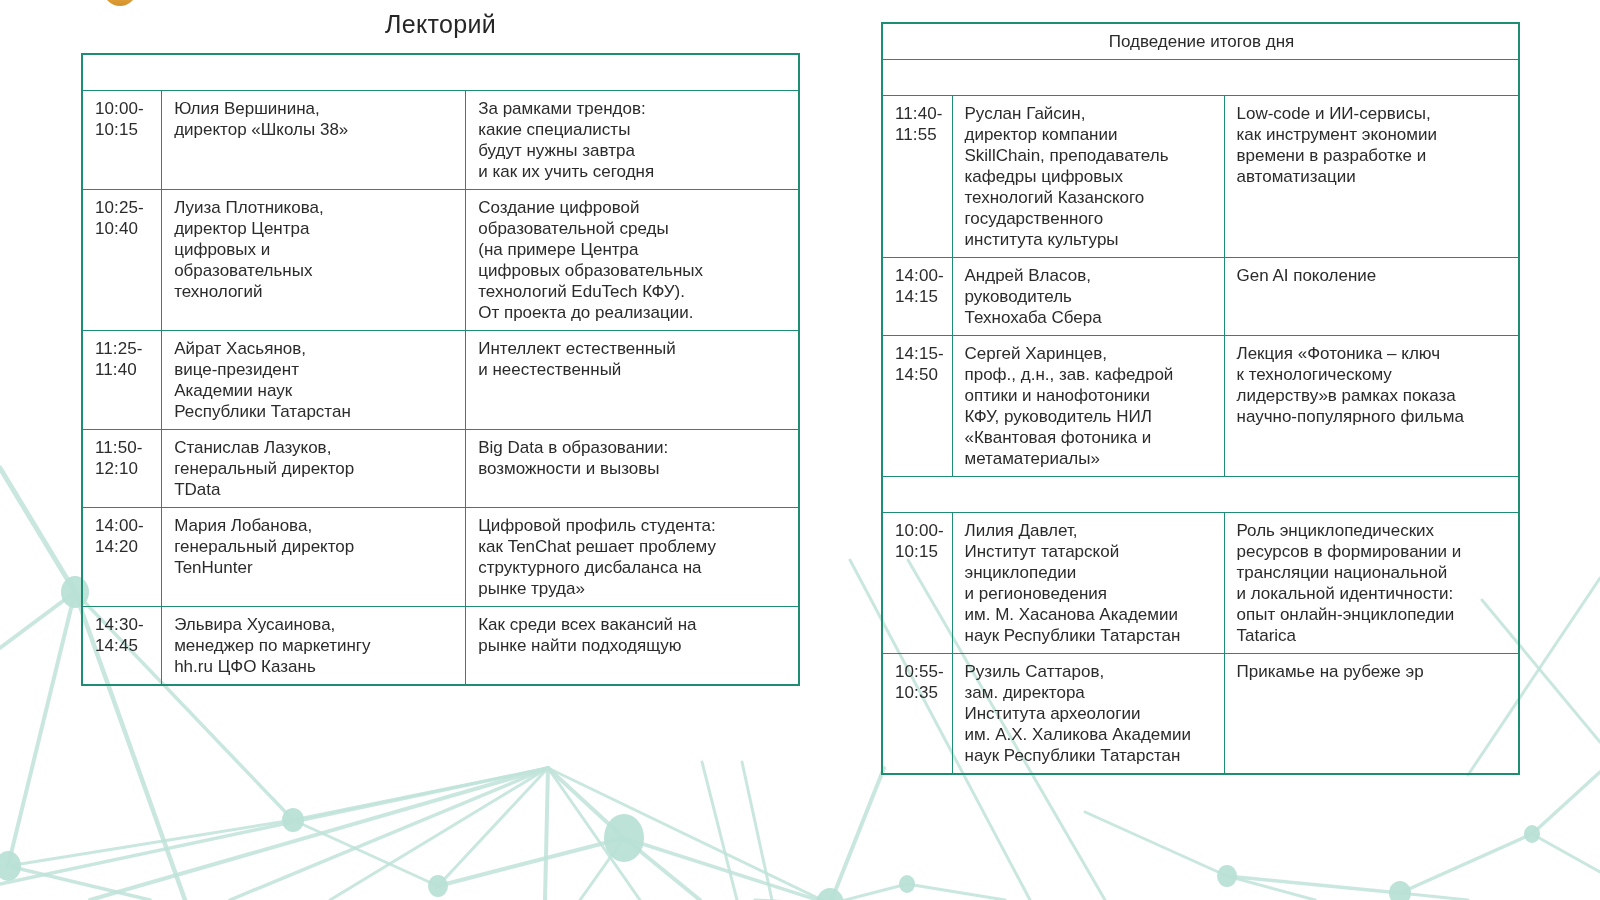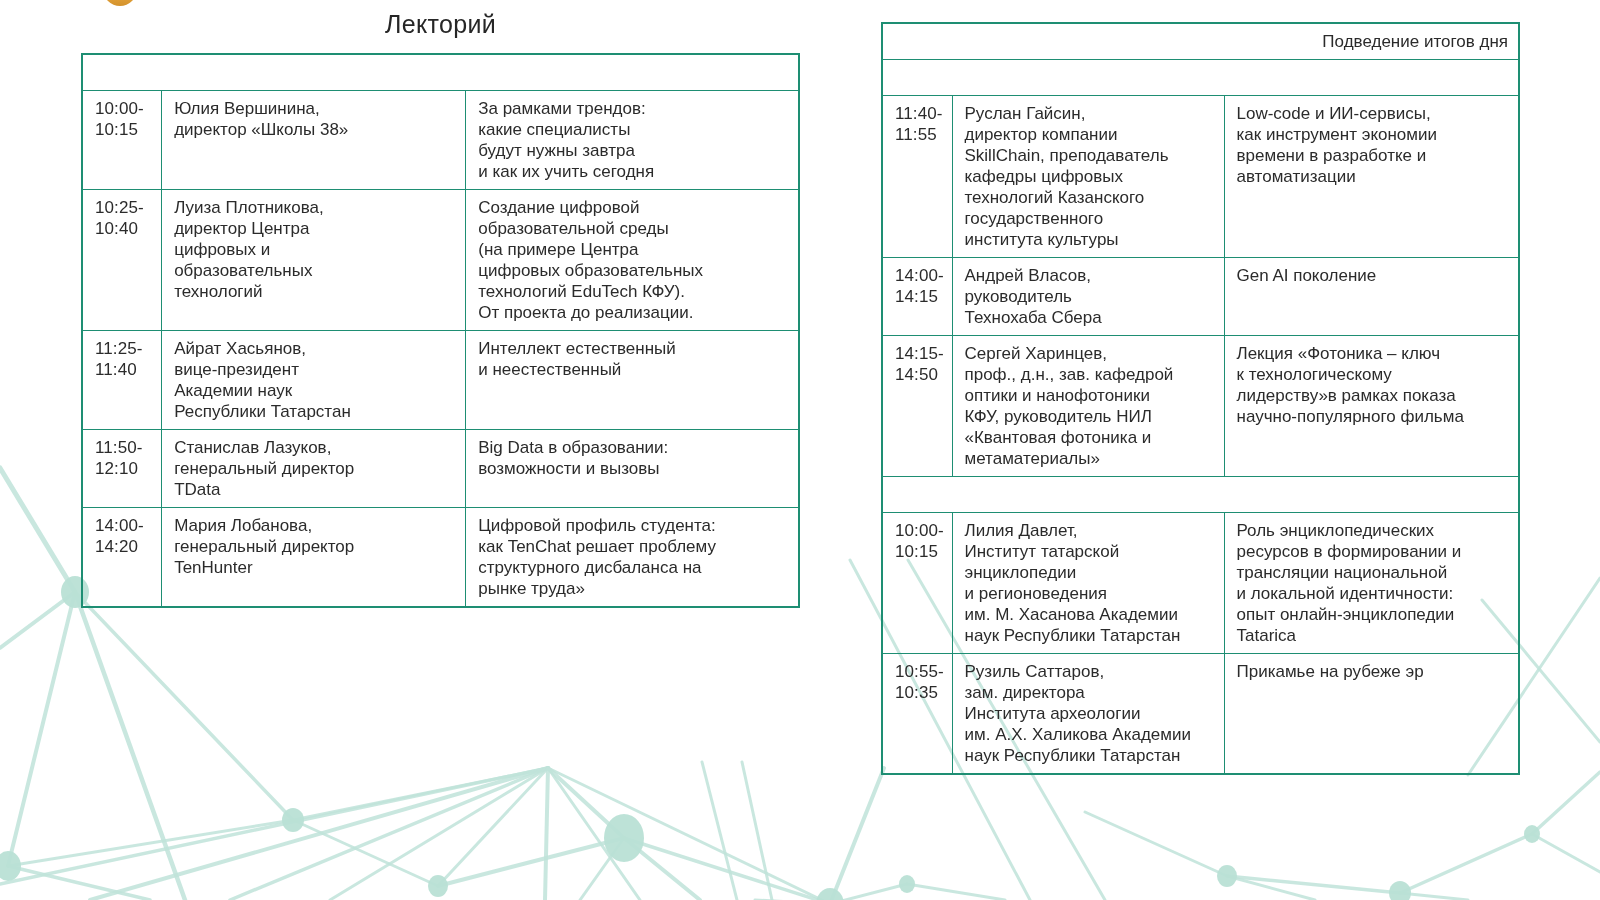--- a/index.html
+++ b/index.html
@@ -36,21 +36,21 @@
     padding:7px 10px 7px 12px;
     white-space:pre-line;
     background:transparent;
   }
   td.date-cell{
     background:#12876b;color:#ffffff;font-weight:bold;
     text-align:center;font-size:18px;line-height:20px;
     padding:6px 4px;white-space:normal;letter-spacing:.2px;
   }
   td.label-cell{
-    text-align:right;font-size:17.5px;line-height:21px;
+    text-align:center;font-size:17.5px;line-height:21px;
     padding:3px 4px;white-space:normal;color:#2b2b2b;
   }
   td.time-cell{
     text-align:left;padding:7px 4px;letter-spacing:.1px;
   }
 </style>
 </head>
 <body>
 
 <svg class="network" viewBox="0 0 1600 900" xmlns="http://www.w3.org/2000/svg">
@@ -171,20 +171,29 @@
           <td class="time-cell">14:00-
 14:20</td>
           <td class="speaker-cell">Мария Лобанова,
 генеральный директор
 TenHunter</td>
           <td class="topic-cell">Цифровой профиль студента:
 как TenChat решает проблему
 структурного дисбаланса на
 рынке труда»</td>
         </tr>
+        <tr>
+          <td class="time-cell">14:30-
+14:45</td>
+          <td class="speaker-cell">Эльвира Хусаинова,
+менеджер по маркетингу
+hh.ru ЦФО Казань</td>
+          <td class="topic-cell">Как среди всех вакансий на
+рынке найти подходящую</td>
+        </tr>
       </tbody>
   </table>
 </div>
 
 <div class="col col-right">
   <table class="sched">
     <colgroup>
         <col style="width:70px">
         <col style="width:272px">
         <col style="width:295px">

